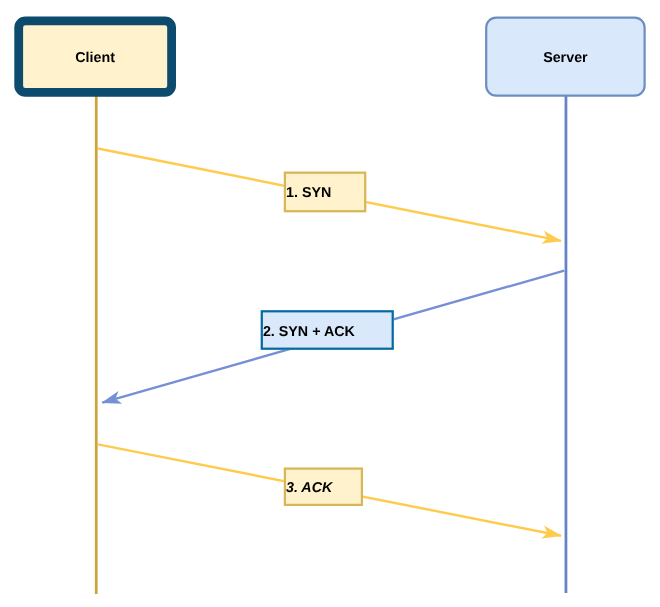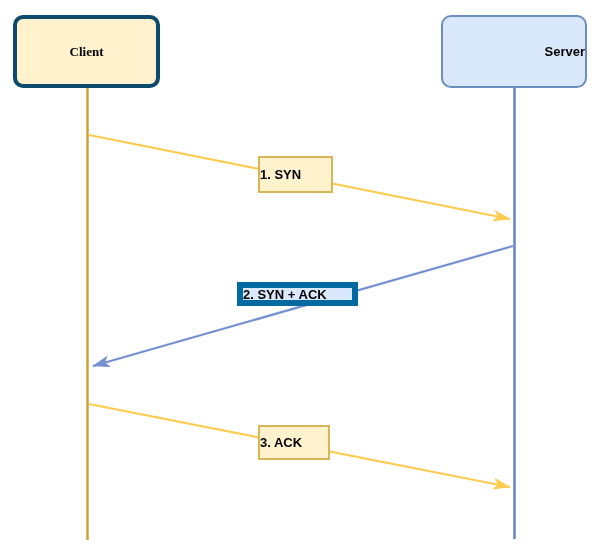--- a/index.html
+++ b/index.html
@@ -24,54 +24,53 @@
     font-weight: bold;
     font-size: 13px;
     color: #000000;
     border-radius: 10px;
     box-sizing: border-box;
     text-align: center;
   }
   .actor-client {
     left: 13px; top: 15px; width: 147px; height: 73px;
     background: #FFF2CC;
-    border: 4px solid #0c4a6e;
-    font-family: Liberation Serif, serif;
+    border: 8px solid #0c4a6e;
   }
   .actor-server {
     left: 441px; top: 15px; width: 146px; height: 73px;
     background: #DAE8FC;
     border: 2px solid #6C8EBF;
-    justify-content: flex-end;
   }
   .msg-label {
     position: absolute;
     display: flex;
     align-items: center;
     justify-content: flex-start;
     font-weight: bold;
     font-size: 13px;
     color: #000000;
     box-sizing: border-box;
     white-space: nowrap;
   }
   .msg-1 {
     left: 258px; top: 156px; width: 75px; height: 37px;
     background: #FFF2CC;
     border: 2px solid #D6B656;
   }
   .msg-2 {
-    left: 237px; top: 282px; width: 121px; height: 24px;
+    left: 237px; top: 282px; width: 121px; height: 36px;
     background: #DAE8FC;
-    border: 6px solid #0369a1;
+    border: 2px solid #0369a1;
   }
   .msg-3 {
     left: 258px; top: 425px; width: 72px; height: 35px;
     background: #FFF2CC;
     border: 2px solid #D6B656;
+    font-style: italic;
   }
 </style>
 </head>
 <body>
 
 <div class="canvas">
 
   <svg class="layer-svg" viewBox="0 0 600 552" xmlns="http://www.w3.org/2000/svg">
     <defs>
       <marker id="arrowYellow" markerUnits="userSpaceOnUse" markerWidth="20" markerHeight="14" viewBox="0 0 20 14" refX="18" refY="7" orient="auto">

